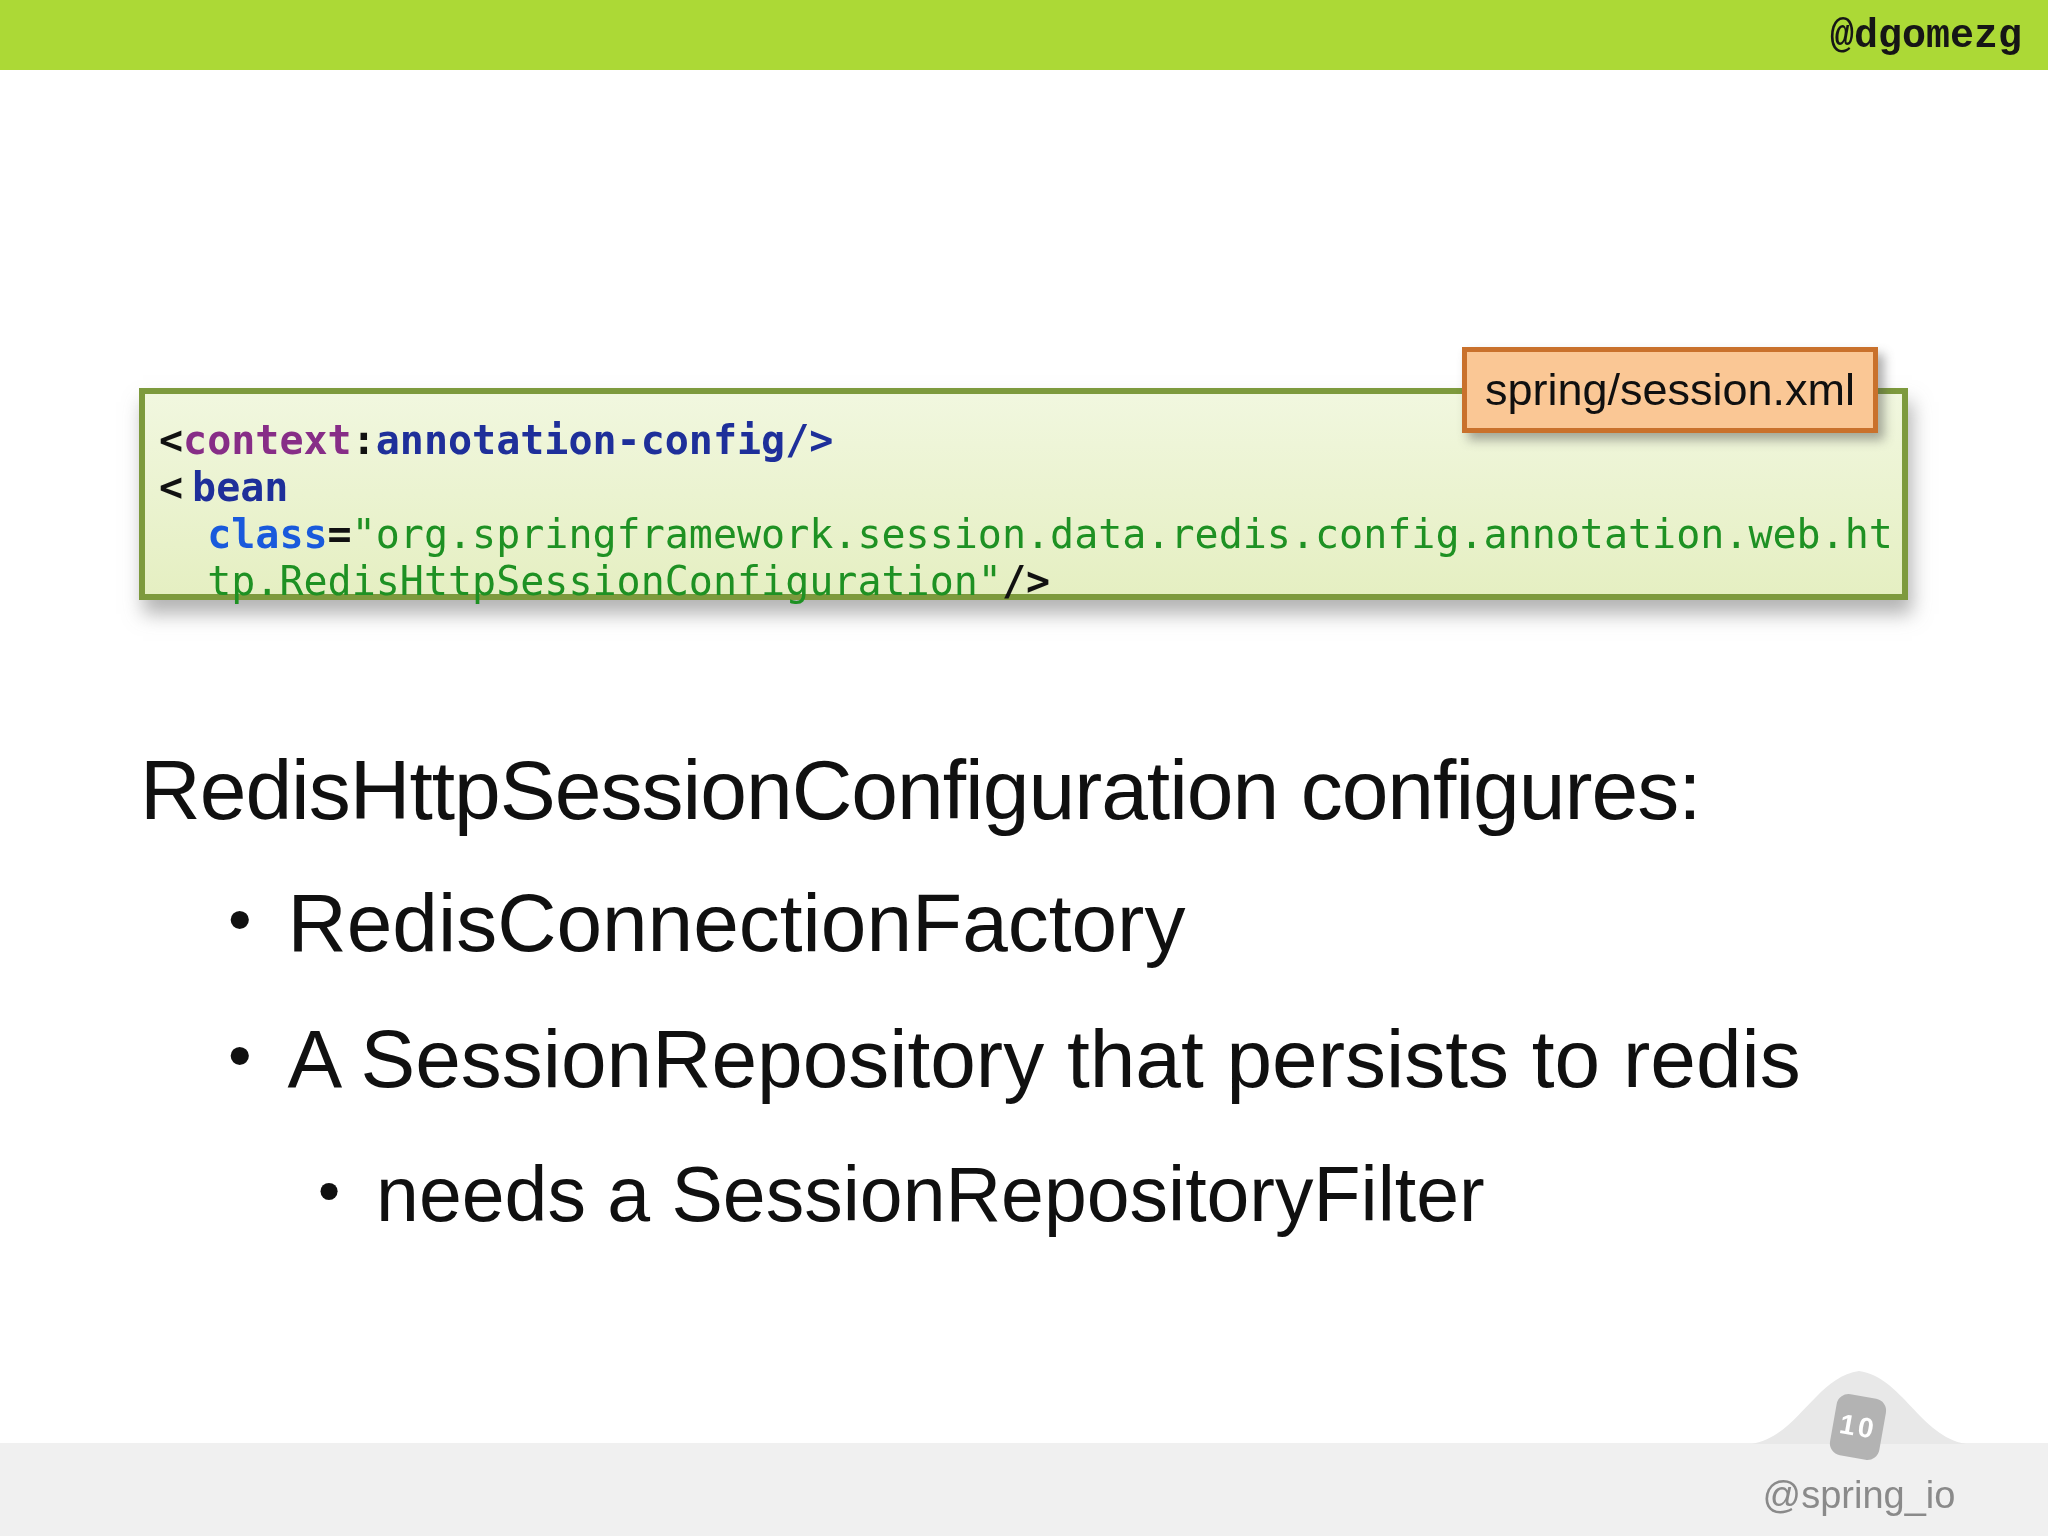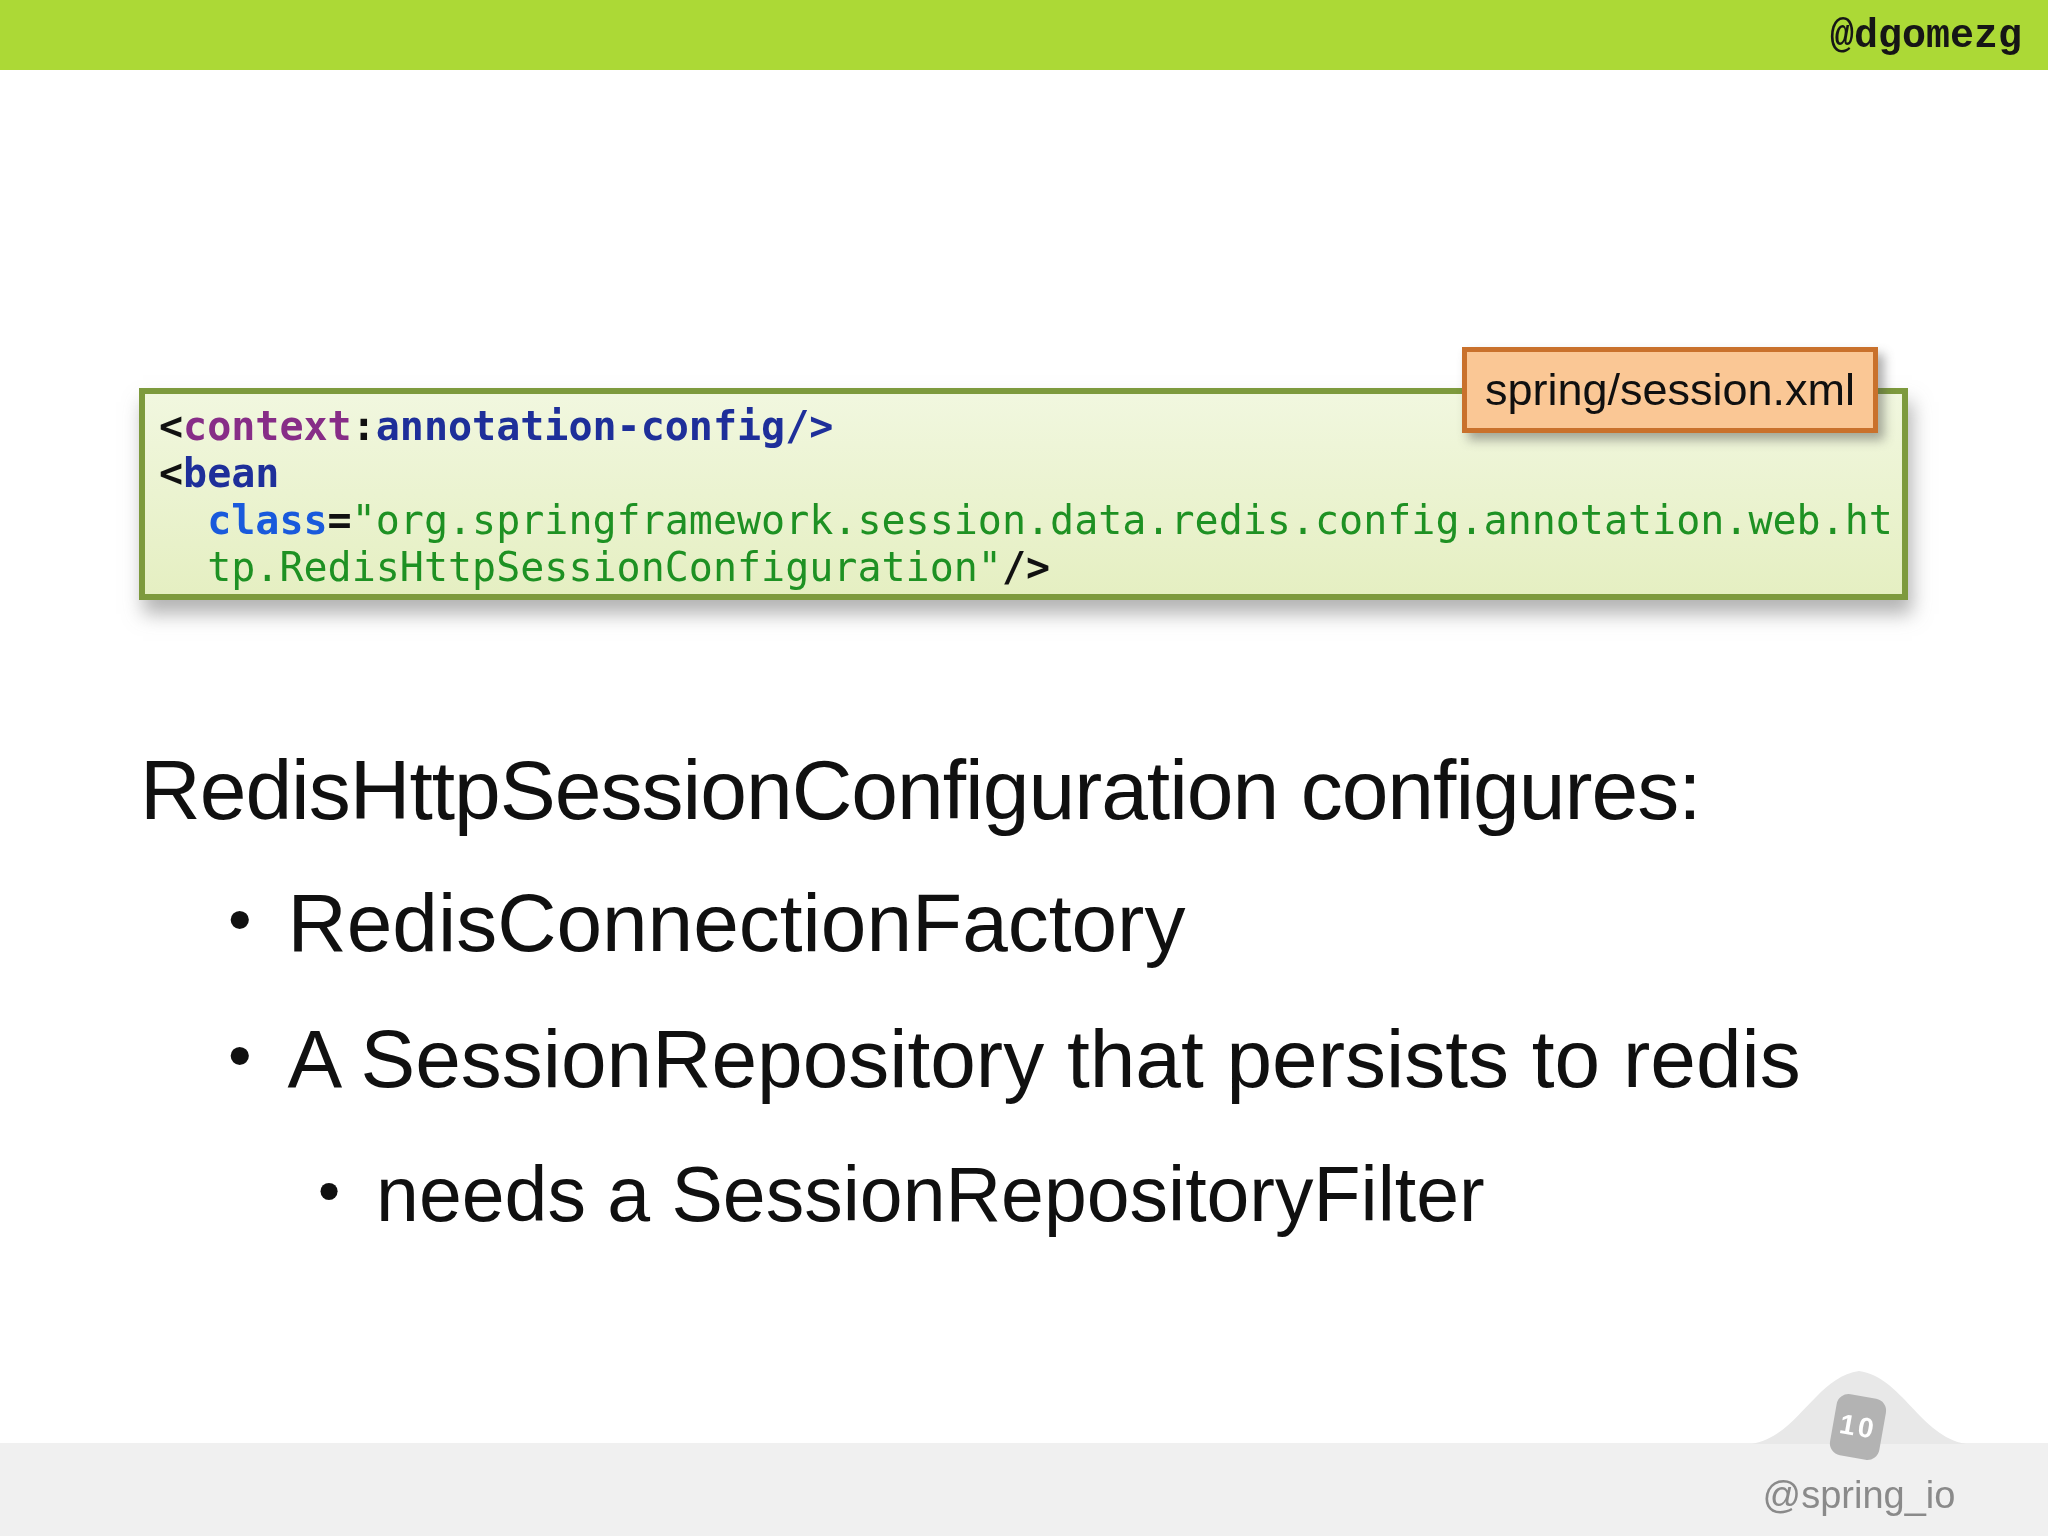--- a/index.html
+++ b/index.html
@@ -17,21 +17,21 @@
   .page-title{
     position:absolute;left:0;top:104px;width:100%;text-align:center;
     font-size:108px;letter-spacing:-2px;color:#0e0e0e;white-space:nowrap;
   }
   
   .code-panel{
     position:absolute;left:139px;top:388px;width:1769px;height:212px;
     box-sizing:border-box;border:6px solid #7d9a3d;
     background:linear-gradient(#f1f7df,#e5efc2);
     box-shadow:4px 14px 18px rgba(105,105,105,0.5);
-    padding:9px 0 0 14px;
+    padding:23px 0 0 14px;
   }
   .code-line{
     white-space:pre;font-family:"DejaVu Sans Mono",monospace;
     font-size:40px;line-height:47px;font-weight:bold;
   }
   .code-line .tok-string{font-weight:normal;}
   
   .filename-badge{
     position:absolute;left:1462px;top:347px;width:416px;height:86px;
     box-sizing:border-box;border:5px solid #c9712c;background:#fac795;
@@ -71,21 +71,21 @@
   <div class="top-bar" style="background: rgb(172, 217, 54); font-family: Liberation Mono, monospace;">
     <div class="author-handle">@dgomezg</div>
   </div>
 
 
   <div class="filename-badge">spring/session.xml</div>
 
   <div class="code-panel">
     <div>
         <div class="code-line"><span style="color: rgb(17, 17, 17);">&lt;</span><span style="color: rgb(135, 45, 135);">context</span><span style="color: rgb(17, 17, 17);">:</span><span style="color: rgb(30, 47, 154);">annotation-config</span><span style="color: rgb(30, 47, 154);">/&gt;</span></div>
-        <div class="code-line"><span style="color: rgb(17, 17, 17);">&lt;</span><span style="color: rgb(30, 47, 154);">bean</span></div>
+        <div class="code-line"><span style="color: rgb(17, 17, 17);">&lt;</span><span style="color: rgb(30, 47, 154); margin-left: 9px;">bean</span></div>
         <div class="code-line"><span style="color: rgb(17, 17, 17);">  </span><span style="color: rgb(25, 90, 220);">class</span><span style="color: rgb(17, 17, 17);">=</span><span class="tok-string" style="color: rgb(30, 145, 35);">"org.springframework.session.data.redis.config.annotation.web.ht</span></div>
         <div class="code-line"><span style="color: rgb(17, 17, 17);">  </span><span class="tok-string" style="color: rgb(30, 145, 35);">tp.RedisHttpSessionConfiguration"</span><span style="color: rgb(17, 17, 17);">/&gt;</span></div>
       </div>
   </div>
 
   <div class="content-heading">RedisHttpSessionConfiguration configures:</div>
 
   <div class="bullet bullet-1a">
     <span class="dot">•</span>
     <span>RedisConnectionFactory</span>

